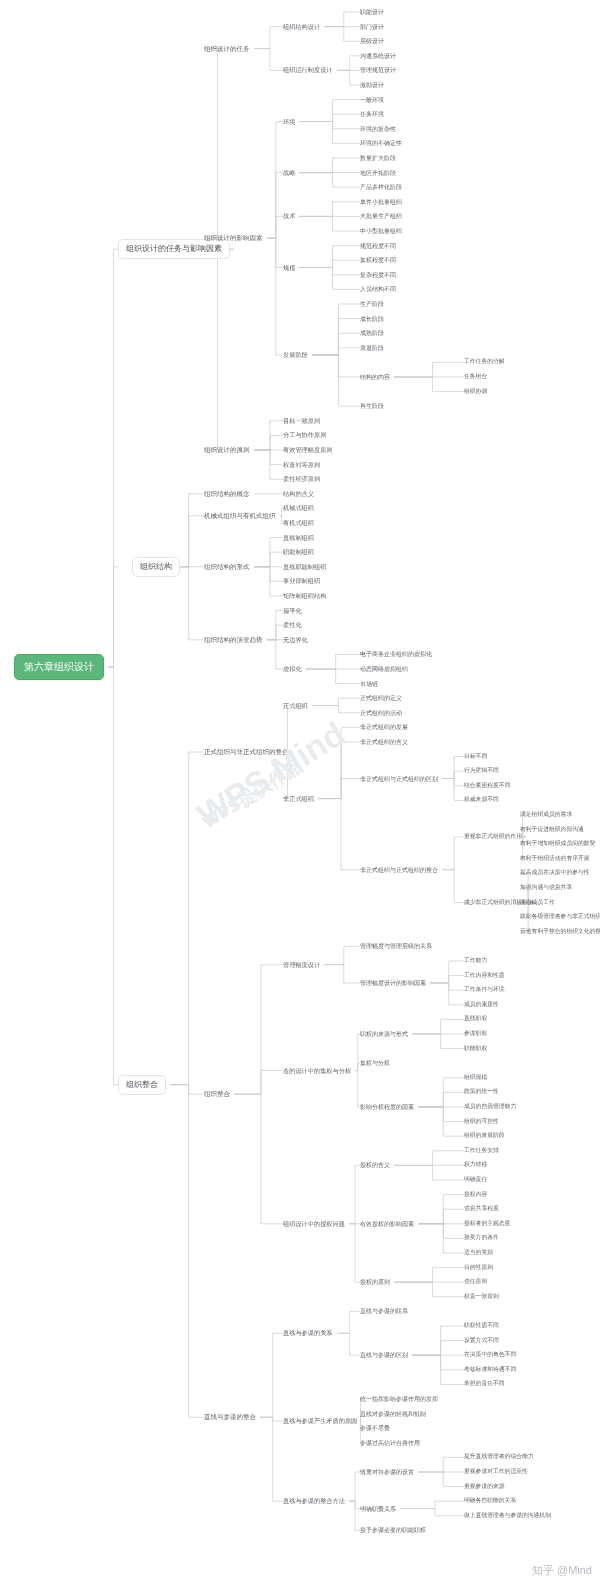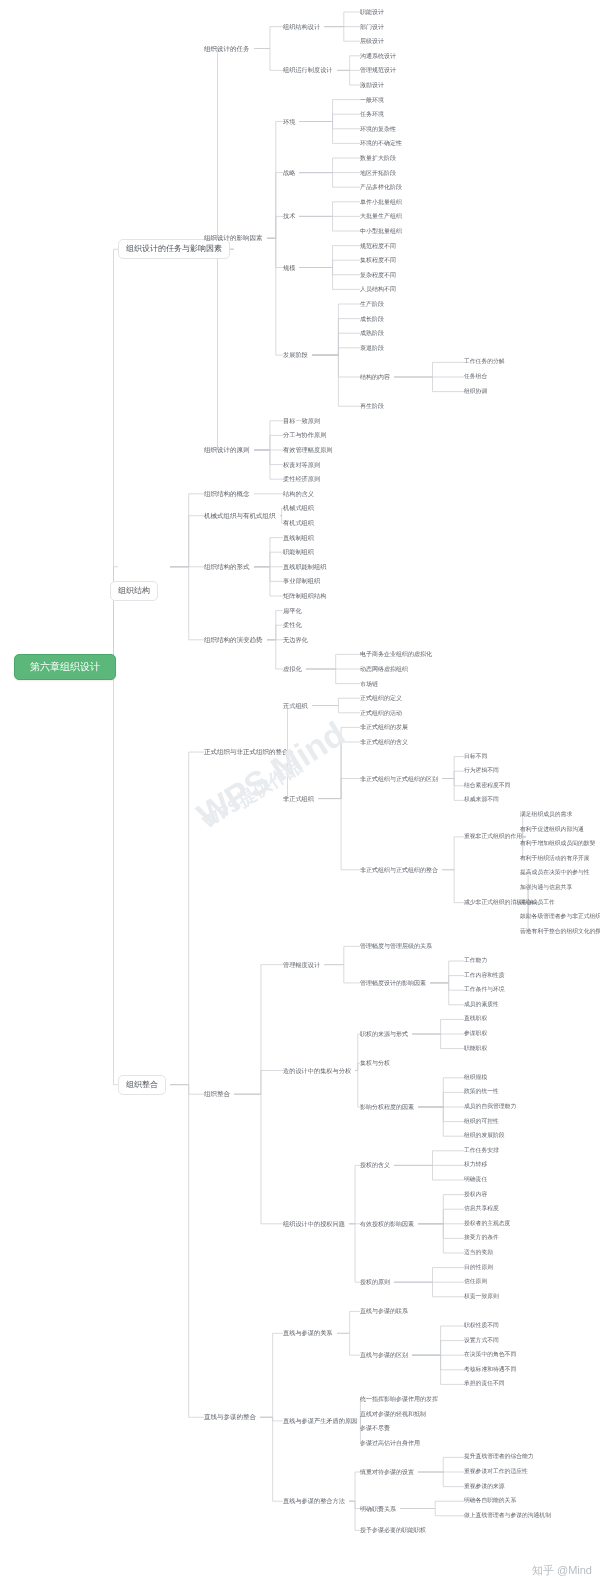--- a/index.html
+++ b/index.html
@@ -25,21 +25,21 @@
 
   
   .node{
     position:absolute;white-space:nowrap;
     color:#5a5f66;
     line-height:1;
     transform:translateY(-50%);
   }
   .lv1{
     background:#5cb87a;color:#fff;border:1px solid #4aa96a;border-radius:5px;
-    padding:7px 15px;font-size:10px;transform:translateY(-50%);
+    padding:7px 9px;font-size:10px;transform:translateY(-50%);
     box-shadow:0 1px 2px rgba(0,0,0,.08);
   }
   .lv2{
     border:1px solid #e2e4e7;border-radius:5px;background:#fff;
     padding:5px 7px;font-size:8px;color:#4d5258;
   }
   .lv3{font-size:6.5px;}
   .lv4{font-size:6.2px;}
   .lv5{font-size:6px;}
   .lv6{font-size:5.8px;}
@@ -242,21 +242,21 @@
       <div class="node lv6" style="left: 464px; top: 362.4px;">工作任务的分解</div>
       <div class="node lv6" style="left: 464px; top: 377px;">任务组合</div>
       <div class="node lv6" style="left: 464px; top: 391.6px;">组织协调</div>
       <div class="node lv5" style="left: 360px; top: 406.2px;">再生阶段</div>
       <div class="node lv3" style="left: 204px; top: 450px;">组织设计的原则</div>
       <div class="node lv4" style="left: 283px; top: 420.8px;">目标一致原则</div>
       <div class="node lv4" style="left: 283px; top: 435.4px;">分工与协作原则</div>
       <div class="node lv4" style="left: 283px; top: 450px;">有效管理幅度原则</div>
       <div class="node lv4" style="left: 283px; top: 464.6px;">权责对等原则</div>
       <div class="node lv4" style="left: 283px; top: 479.2px;">柔性经济原则</div>
-      <div class="node lv2" style="left: 110px; top: 566.8px; margin-top: 24px;">组织结构</div>
+      <div class="node lv2" style="left: 132px; top: 566.8px;">组织结构</div>
       <div class="node lv3" style="left: 204px; top: 493.8px;">组织结构的概念</div>
       <div class="node lv4" style="left: 283px; top: 493.8px;">结构的含义</div>
       <div class="node lv3" style="left: 204px; top: 515.7px;">机械式组织与有机式组织</div>
       <div class="node lv4" style="left: 283px; top: 508.4px;">机械式组织</div>
       <div class="node lv4" style="left: 283px; top: 523px;">有机式组织</div>
       <div class="node lv3" style="left: 204px; top: 566.8px;">组织结构的形式</div>
       <div class="node lv4" style="left: 283px; top: 537.6px;">直线制组织</div>
       <div class="node lv4" style="left: 283px; top: 552.2px;">职能制组织</div>
       <div class="node lv4" style="left: 283px; top: 566.8px;">直线职能制组织</div>
       <div class="node lv4" style="left: 283px; top: 581.4px;">事业部制组织</div>

